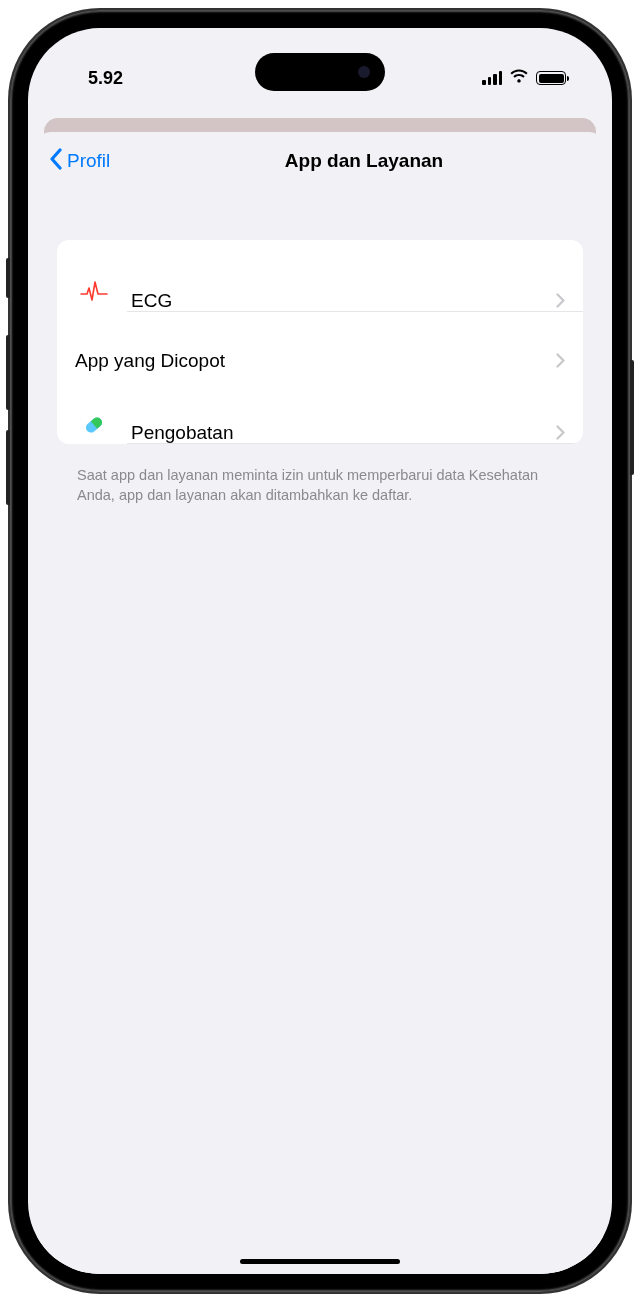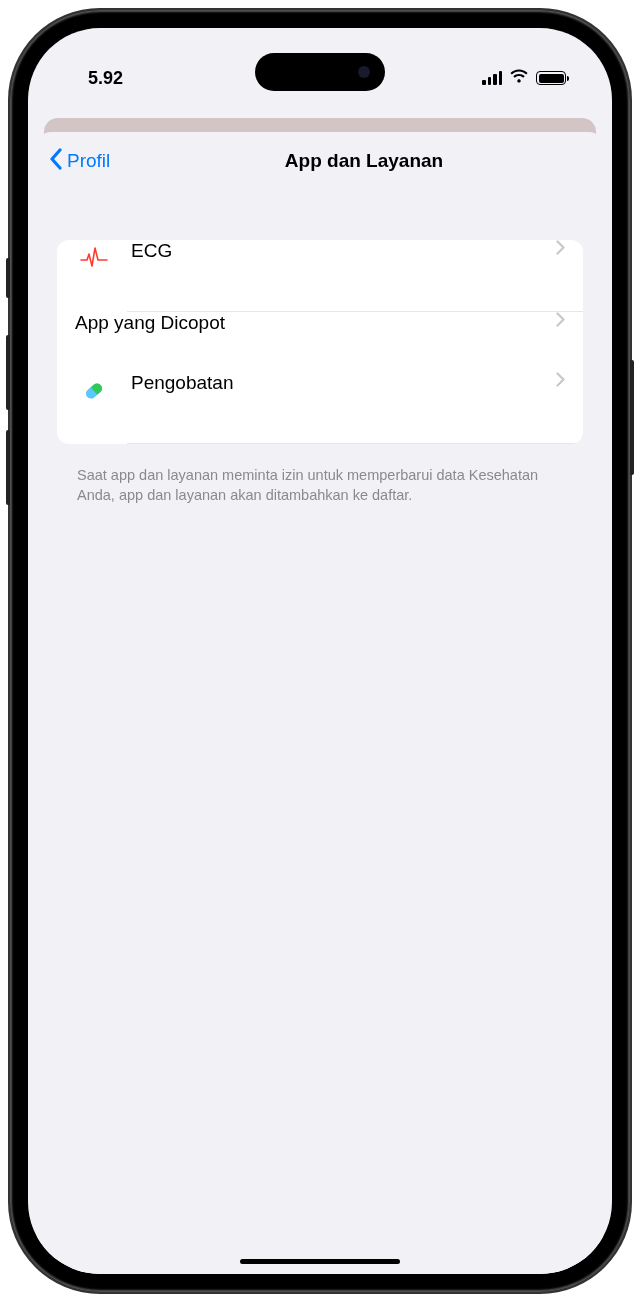--- a/index.html
+++ b/index.html
@@ -230,21 +230,21 @@
     }
     
     .list-group {
       background: #fff;
       border-radius: 12px;
       overflow: hidden;
     }
     
     .list-row {
       display: flex;
-      align-items: flex-start;
+      align-items: flex-end;
       height: 72px;
       padding: 0 18px;
       position: relative;
       cursor: pointer;
     }
     
     .list-row-divider::after {
       content: '';
       position: absolute;
       bottom: 0;

